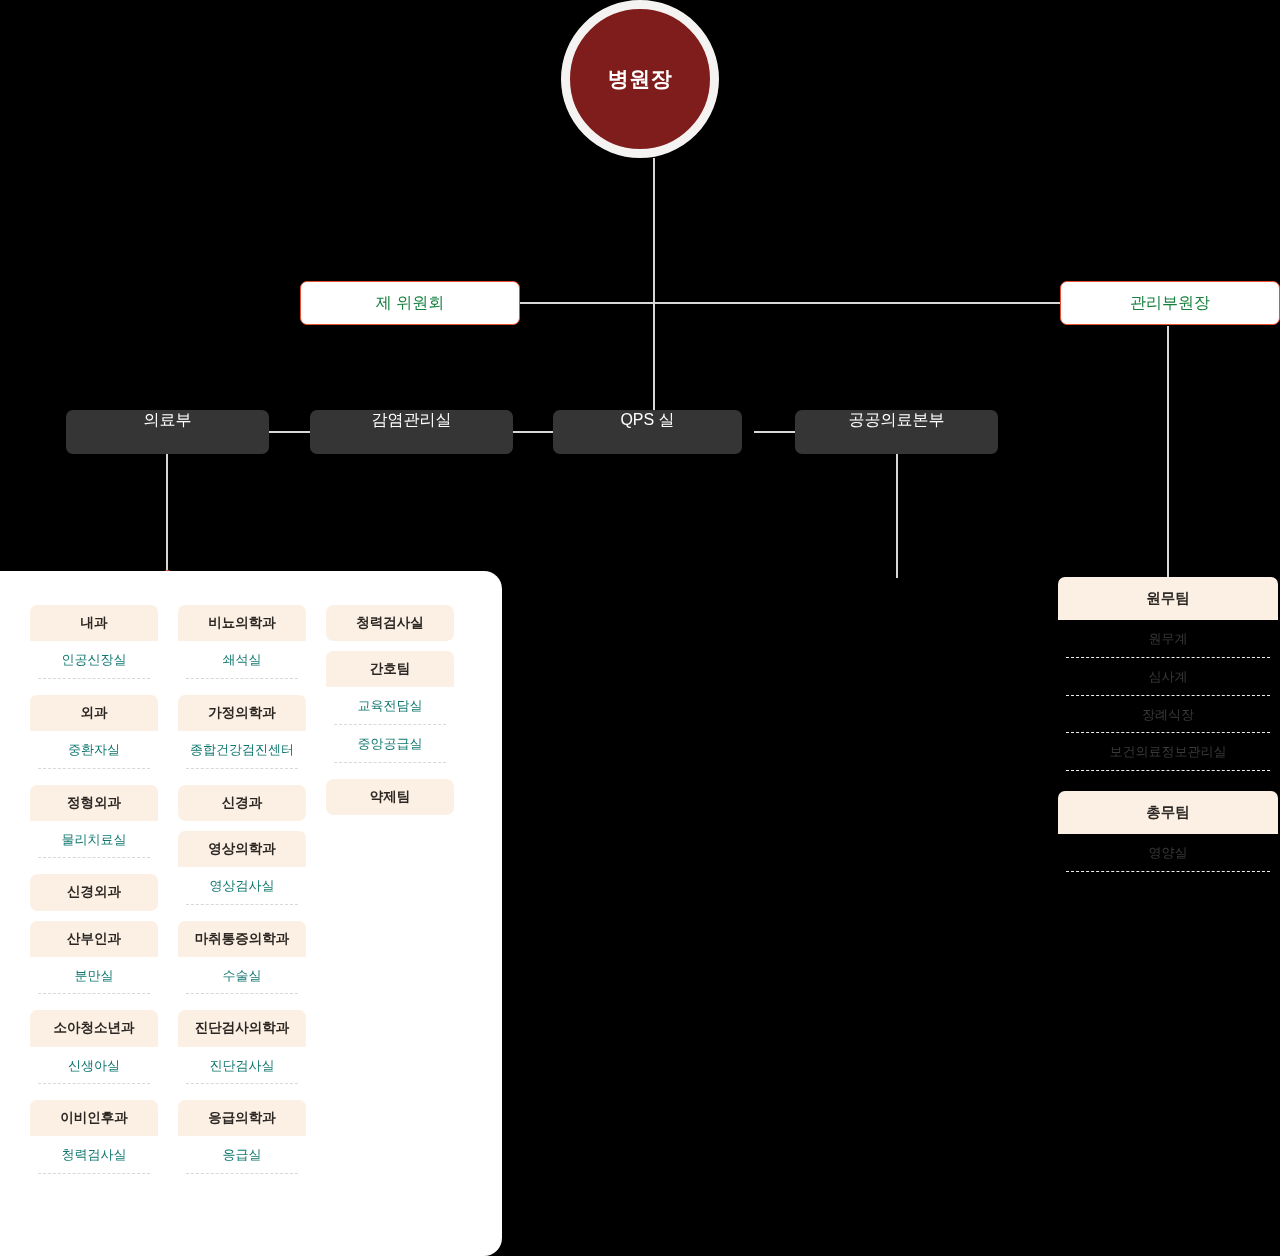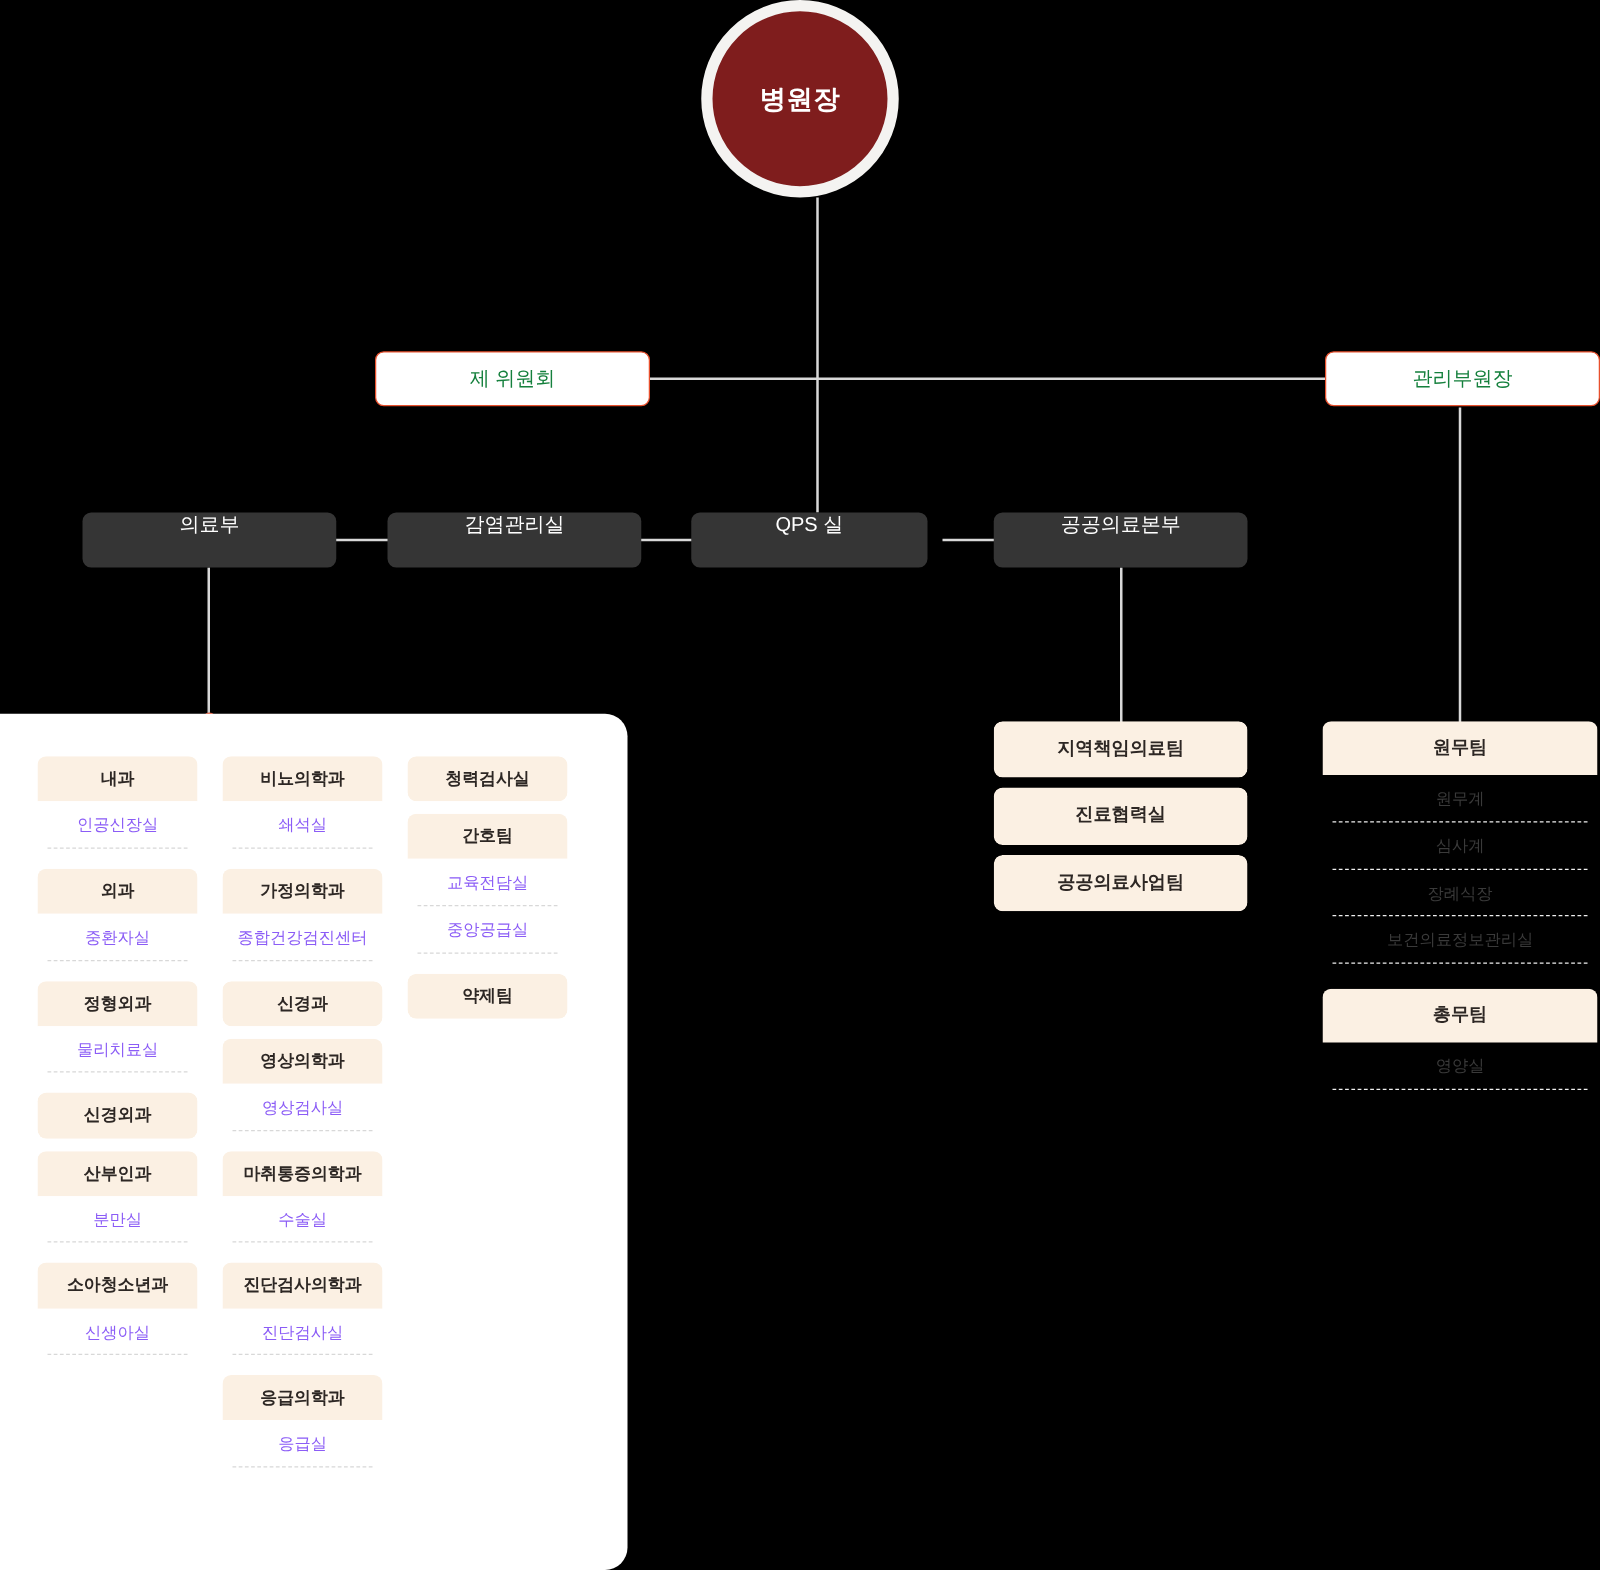--- a/index.html
+++ b/index.html
@@ -77,21 +77,21 @@
   .card-head {
     background: #fbf0e3;
     color: #2d2724;
     font-size: 13.5px; font-weight: bold;
     text-align: center;
     padding: 10px 2px;
     line-height: 1.2;
   }
   .card-body { background: #ffffff; padding: 0 8px 6px 8px; }
   .card-item {
-    font-size: 13px; color: #8b5cf6;
+    font-size: 13px; color: #0f766e;
     text-align: center;
     padding: 11px 0 10px 0;
     border-bottom: 1px dashed #d8d8d8;
     line-height: 1.2;
   }
   .card.solo .card-head { border-radius: 7px; }
 
   
   .card.dark-body .card-body { background: transparent; }
   .card.dark-body .card-item { color: #3a3a3a; border-bottom: 1px dashed #efefef; }
@@ -169,20 +169,26 @@
             <div class="card-body">
               <div class="card-item">분만실</div>
             </div>
           </div>
           <div class="card">
             <div class="card-head">소아청소년과</div>
             <div class="card-body">
               <div class="card-item">신생아실</div>
             </div>
           </div>
+          <div class="card">
+            <div class="card-head">이비인후과</div>
+            <div class="card-body">
+              <div class="card-item">청력검사실</div>
+            </div>
+          </div>
         </div>
         <div class="panel-col">
           <div class="card">
             <div class="card-head">비뇨의학과</div>
             <div class="card-body">
               <div class="card-item">쇄석실</div>
             </div>
           </div>
           <div class="card">
             <div class="card-head">가정의학과</div>
@@ -229,31 +235,20 @@
               <div class="card-item">중앙공급실</div>
             </div>
           </div>
           <div class="card solo">
             <div class="card-head">약제팀</div>
           </div>
         </div>
       </div>
   </div>
 
-  <div id="public-health-children" style="position:absolute; left:795px; top:577px; width:203px; display:flex; flex-direction:column; gap:8px;">
-      <div class="card solo">
-        <div class="card-head" style="padding: 14px 2px; font-size: 14.5px;">지역책임의료팀</div>
-      </div>
-      <div class="card solo">
-        <div class="card-head" style="padding: 14px 2px; font-size: 14.5px;">진료협력실</div>
-      </div>
-      <div class="card solo">
-        <div class="card-head" style="padding: 14px 2px; font-size: 14.5px;">공공의료사업팀</div>
-      </div>
-    </div>
 
   <div id="admin-children" style="position:absolute; left:1058px; top:577px; width:220px; display:flex; flex-direction:column; gap:14px;">
       <div class="card dark-body">
         <div class="card-head" style="padding: 13px 2px; font-size: 14.5px;">원무팀</div>
         <div class="card-body">
           <div class="card-item">원무계</div>
           <div class="card-item">심사계</div>
           <div class="card-item">장례식장</div>
           <div class="card-item">보건의료정보관리실</div>
         </div>

